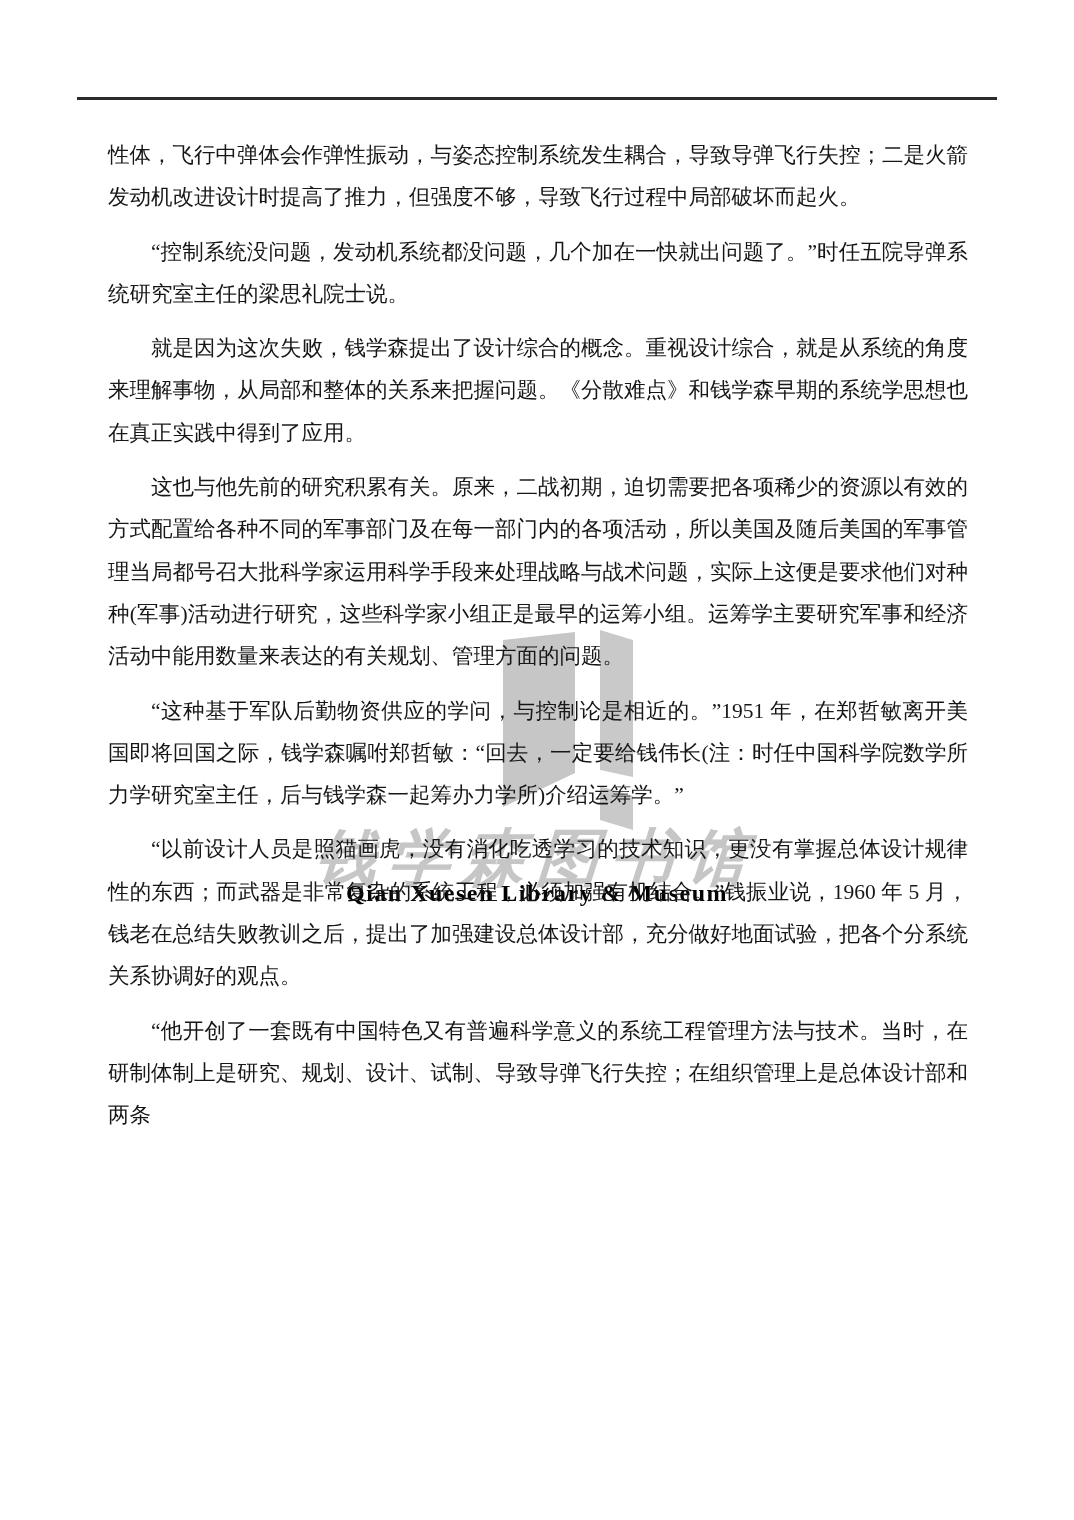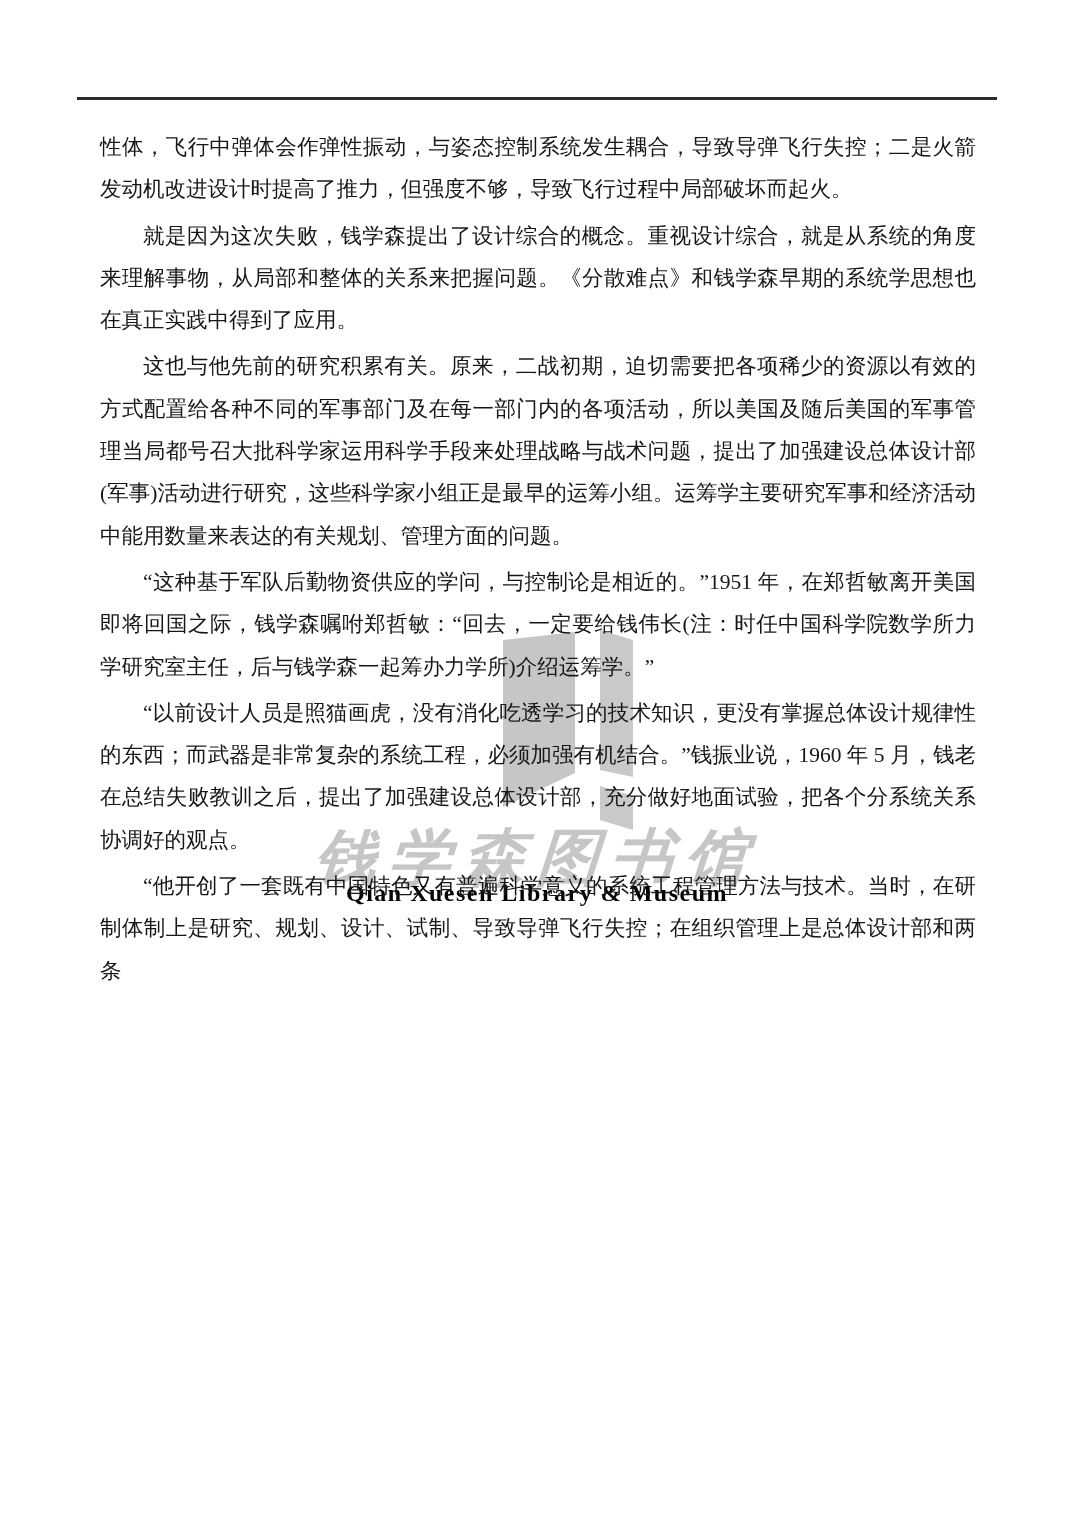--- a/index.html
+++ b/index.html
@@ -60,21 +60,21 @@
     position: absolute;
     left: 96px; top: 122px;
     width: 884px;
     z-index: 1;
     color: #161616;
     font-size: 21.5px;
     line-height: 42.3px;
     text-align: justify;
   }
   .content p {
-    margin: 4px; padding: 0;
+    margin: 12px; padding: 0;
     text-align: justify;
     text-align-last: left;
   }
   .content p.indent { text-indent: 43px; }
 </style>
 </head>
 <body>
 
 <div class="page">
 
@@ -85,20 +85,21 @@
       <polygon points="33,12 105,4 105,145 33,179" fill="#c6c6c6"></polygon>
       <polygon points="130,2 163,12 163,149 130,142" fill="#c9c9c9"></polygon>
       <polygon points="130,158 163,168 163,202 130,192" fill="#c9c9c9"></polygon>
     </svg>
     <div class="wm-calligraphy">钱学森图书馆</div>
     <div class="wm-english">Qian Xuesen Library &amp; Museum</div>
   </div>
 
   <div class="content">
     <p>性体，飞行中弹体会作弹性振动，与姿态控制系统发生耦合，导致导弹飞行失控；二是火箭发动机改进设计时提高了推力，但强度不够，导致飞行过程中局部破坏而起火。</p>
+    <p class="indent">“控制系统没问题，发动机系统都没问题，几个加在一快就出问题了。”时任五院导弹系统研究室主任的梁思礼院士说。</p>
     <p class="indent">就是因为这次失败，钱学森提出了设计综合的概念。重视设计综合，就是从系统的角度来理解事物，从局部和整体的关系来把握问题。《分散难点》和钱学森早期的系统学思想也在真正实践中得到了应用。</p>
-    <p class="indent">这也与他先前的研究积累有关。原来，二战初期，迫切需要把各项稀少的资源以有效的方式配置给各种不同的军事部门及在每一部门内的各项活动，所以美国及随后美国的军事管理当局都号召大批科学家运用科学手段来处理战略与战术问题，提出了加强建设总体设计部(军事)活动进行研究，这些科学家小组正是最早的运筹小组。运筹学主要研究军事和经济活动中能用数量来表达的有关规划、管理方面的问题。</p>
+    <p class="indent">这也与他先前的研究积累有关。原来，二战初期，迫切需要把各项稀少的资源以有效的方式配置给各种不同的军事部门及在每一部门内的各项活动，所以美国及随后美国的军事管理当局都号召大批科学家运用科学手段来处理战略与战术问题，实际上这便是要求他们对种种(军事)活动进行研究，这些科学家小组正是最早的运筹小组。运筹学主要研究军事和经济活动中能用数量来表达的有关规划、管理方面的问题。</p>
     <p class="indent">“这种基于军队后勤物资供应的学问，与控制论是相近的。”1951 年，在郑哲敏离开美国即将回国之际，钱学森嘱咐郑哲敏：“回去，一定要给钱伟长(注：时任中国科学院数学所力学研究室主任，后与钱学森一起筹办力学所)介绍运筹学。”</p>
     <p class="indent">“以前设计人员是照猫画虎，没有消化吃透学习的技术知识，更没有掌握总体设计规律性的东西；而武器是非常复杂的系统工程，必须加强有机结合。”钱振业说，1960 年 5 月，钱老在总结失败教训之后，提出了加强建设总体设计部，充分做好地面试验，把各个分系统关系协调好的观点。</p>
     <p class="indent">“他开创了一套既有中国特色又有普遍科学意义的系统工程管理方法与技术。当时，在研制体制上是研究、规划、设计、试制、导致导弹飞行失控；在组织管理上是总体设计部和两条</p>
   </div>
 
 </div>
 
 </body></html>

